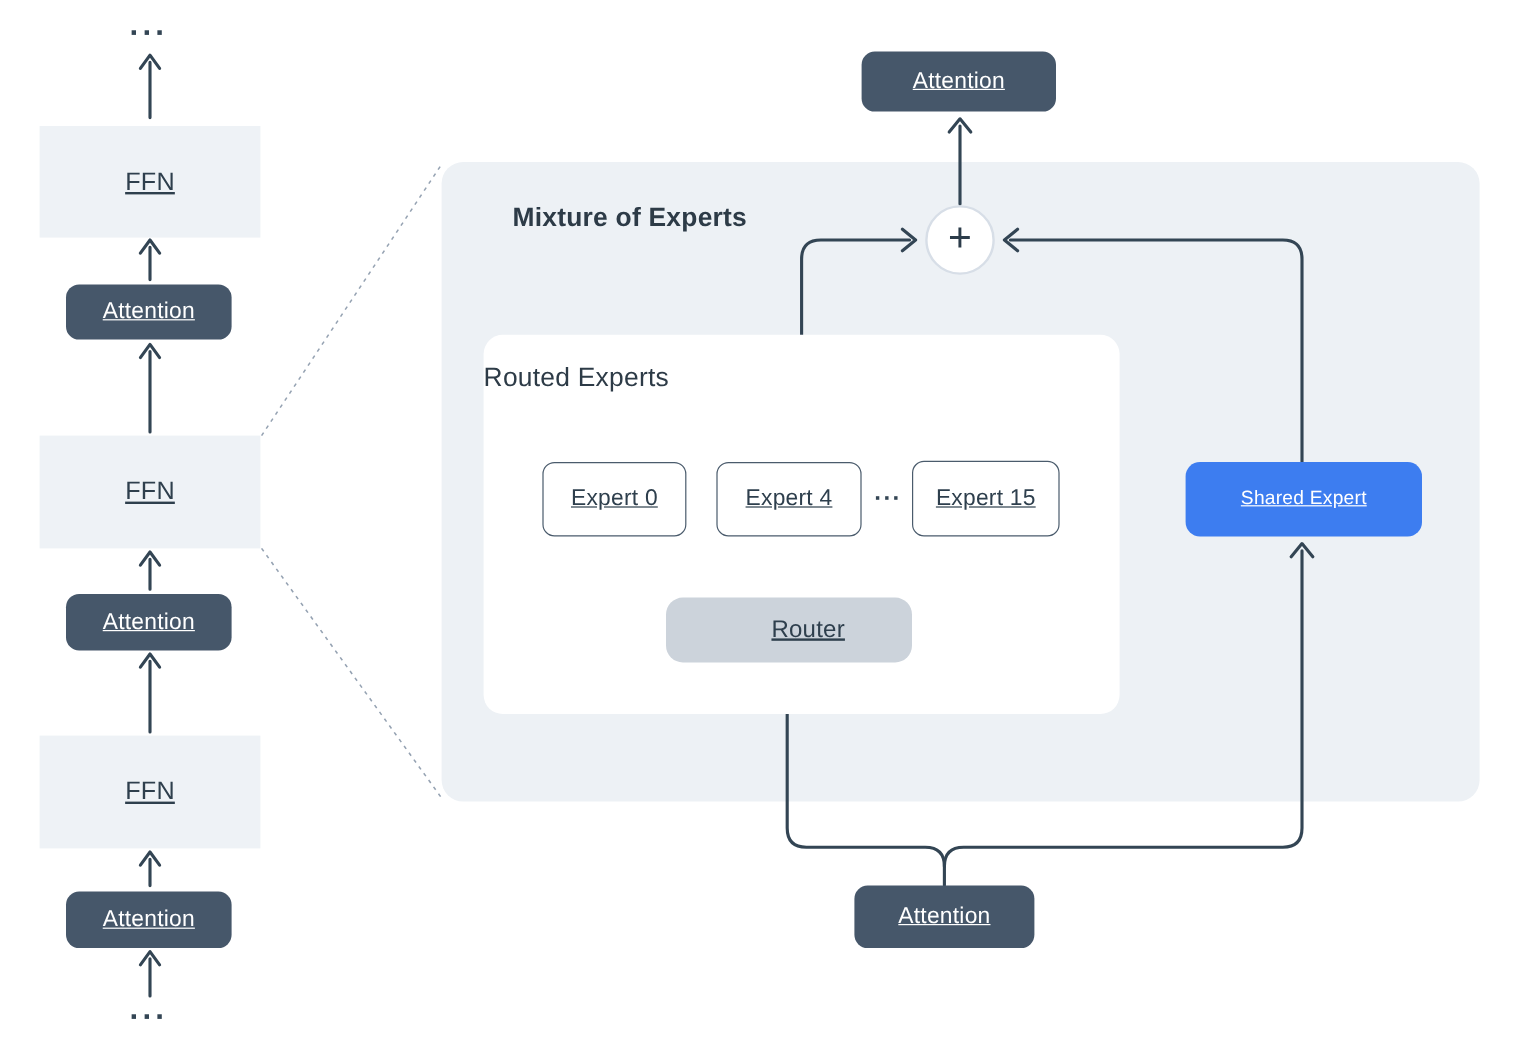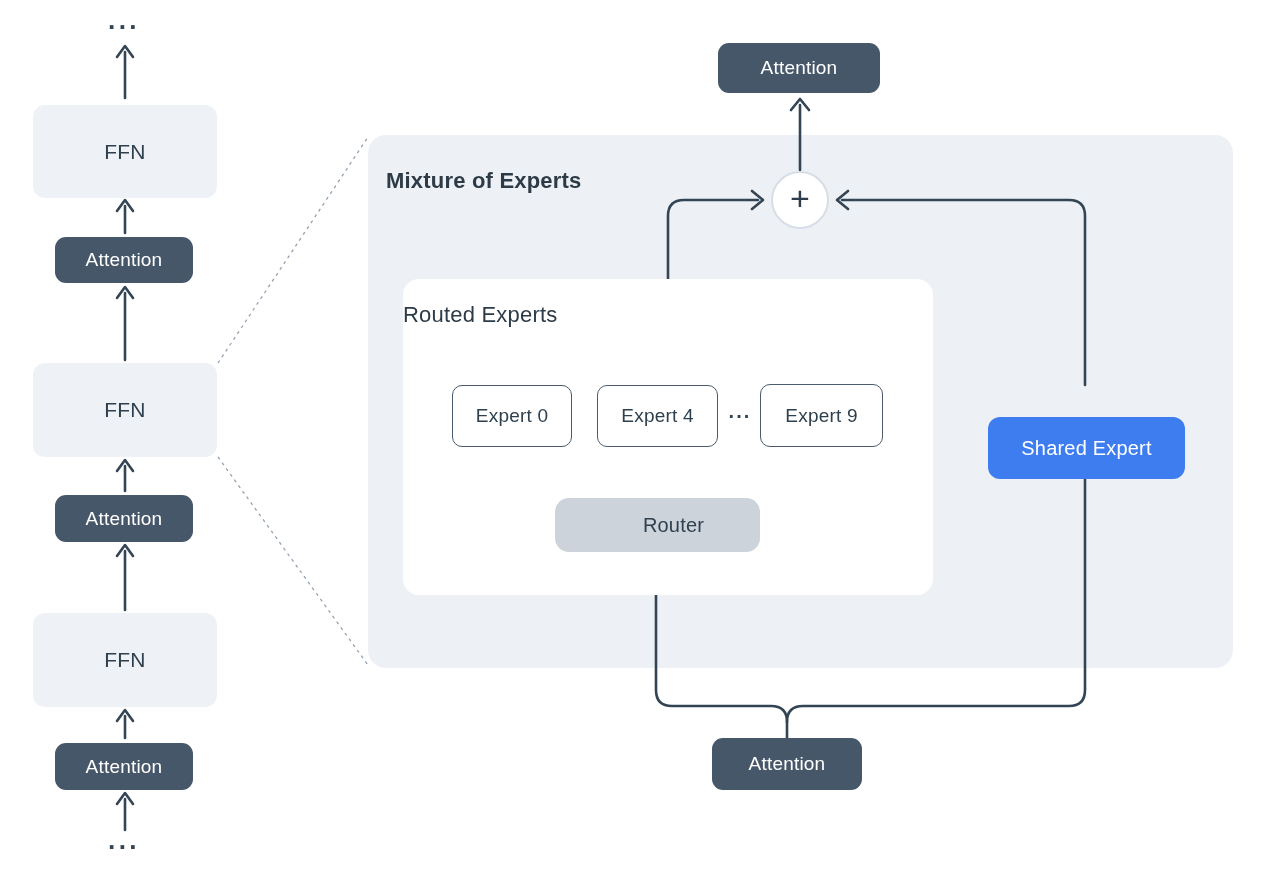--- a/index.html
+++ b/index.html
@@ -21,24 +21,25 @@
     width: 1280px; height: 872px;
     z-index: 1;
   }
   .box {
     position: absolute;
     display: flex;
     align-items: center;
     justify-content: center;
     z-index: 2;
     letter-spacing: 0.2px;
+    text-decoration: underline;
   }
   .light-box {
     background: #eef2f6;
-    border-radius: 12px;
+    border-radius: 0;
     color: #2e3f4d;
     font-size: 21px;
     font-weight: 500;
   }
   .dark-box {
     background: #46576a;
     border-radius: 11px;
     color: #ffffff;
     font-size: 19px;
     font-weight: 500;
@@ -46,21 +47,21 @@
   .panel {
     position: absolute;
     left: 368px; top: 135px;
     width: 865px; height: 533px;
     background: #edf1f5;
     border-radius: 18px;
     z-index: 0;
   }
   .panel-title {
     position: absolute;
-    left: 386px; top: 168px;
+    left: 427px; top: 168px;
     font-size: 22px;
     font-weight: 600;
     color: #2d3b47;
     z-index: 2;
     letter-spacing: 0.2px;
   }
   .white-box {
     position: absolute;
     left: 403px; top: 279px;
     width: 530px; height: 316px;
@@ -92,23 +93,22 @@
     background: #ccd3db;
     border-radius: 14px;
     color: #2e3f4d;
     font-size: 20px;
     font-weight: 500;
   }
   .shared-box {
     background: #3d7df0;
     border-radius: 12px;
     color: #ffffff;
-    font-size: 20px;
-    font-weight: 500;
-    margin-top: 32px;
+    font-size: 16px;
+    font-weight: 500;
   }
   .sum-node {
     position: absolute;
     left: 771px; top: 171px;
     width: 58px; height: 58px;
     background: #ffffff;
     border: 2px solid #d7dee7;
     border-radius: 50%;
     display: flex;
     align-items: center;
@@ -193,21 +193,21 @@
 
   <div class="white-box"></div>
   <div class="white-box-title">Routed Experts</div>
 
   <div class="box expert-box" style="left:452px; top:385px; width:120px; height:62px;">Expert 0</div>
 
   <div class="box expert-box" style="left:597px; top:385px; width:121px; height:62px;">Expert 4</div>
 
   <div class="dots dots-small" style="left:718px; top:403px; width:44px; letter-spacing:1px;">···</div>
 
-  <div class="box expert-box" style="left:760px; top:384px; width:123px; height:63px;">Expert 9</div>
+  <div class="box expert-box" style="left:760px; top:384px; width:123px; height:63px;">Expert 15</div>
 
   <div class="box router-box" style="left:555px; top:498px; width:205px; height:54px;padding-left:32px;">Router</div>
 
   <div class="box shared-box" style="left:988px; top:385px; width:197px; height:62px;">Shared Expert</div>
 
   <div class="box dark-box" style="left:712px; top:738px; width:150px; height:52px;">Attention</div>
 
 </div>
 
 </body></html>

